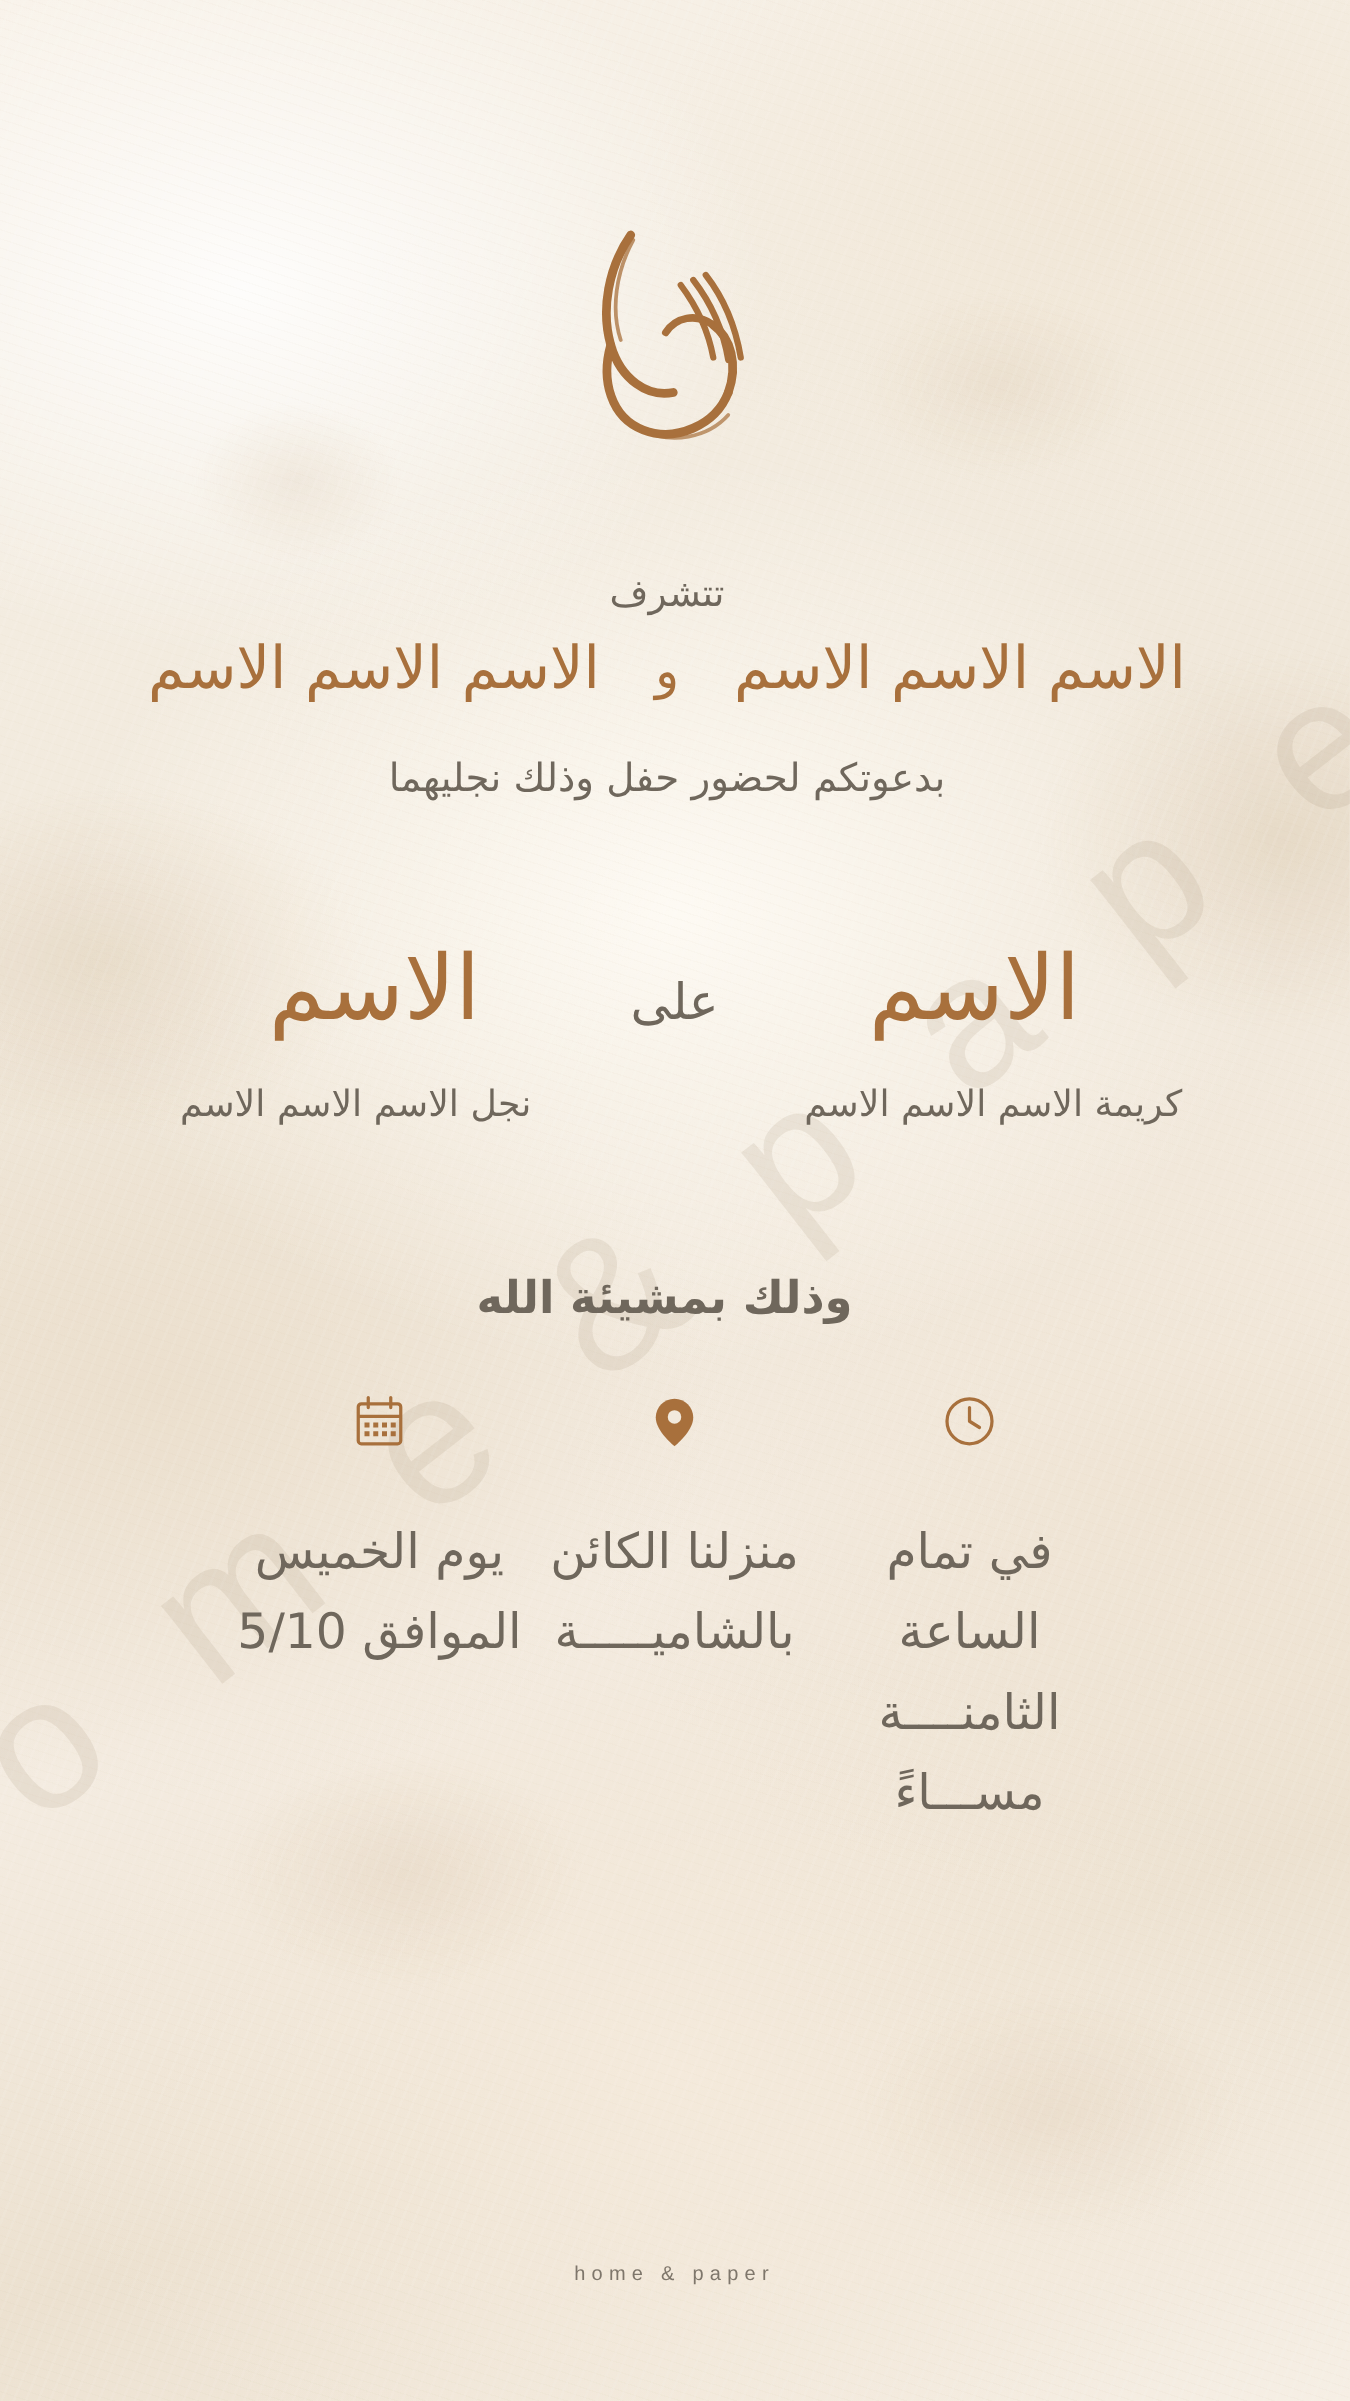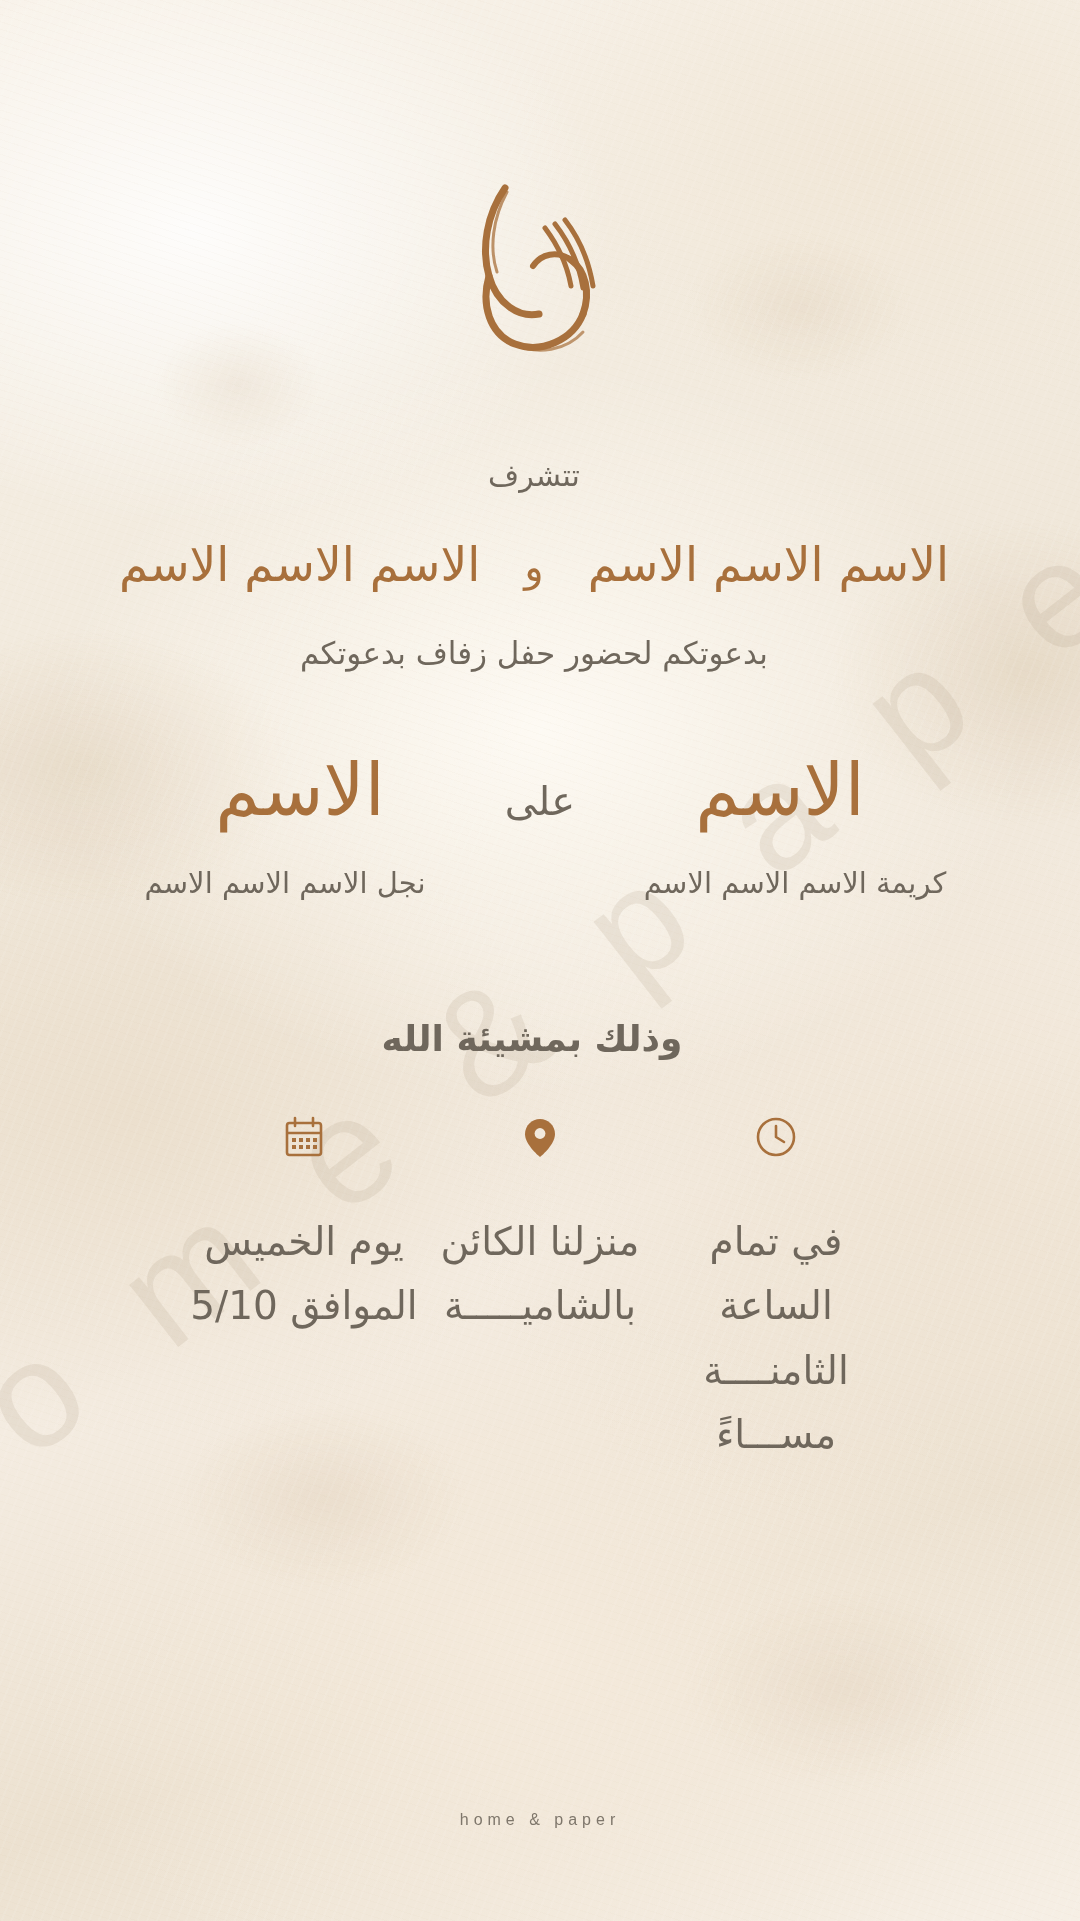--- a/index.html
+++ b/index.html
@@ -103,21 +103,20 @@
     left: 0;
     right: 12px;
   }
   .intro-line {
     font-size: 30px;
     color: #6f675c;
     letter-spacing: 1px;
     line-height: 1.6;
   }
   .parents {
-    margin-top: 30px;
     font-size: 47px;
     color: #a8703c;
     letter-spacing: 1px;
     white-space: nowrap;
     line-height: 1.5;
   }
   .parents .amp {
     display: inline-block;
     margin: 0 44px;
     font-size: 40px;
@@ -249,21 +248,21 @@
           <path d="M70 176 C92 188 122 182 138 164" stroke-width="3" opacity="0.7"></path>
         </g>
       </svg>
     </div>
 
     <div class="intro">
       <div class="intro-line">تتشرف</div>
       <div class="parents">
         <span>الاسم الاسم الاسم</span><span class="amp">و</span><span>الاسم الاسم الاسم</span>
       </div>
-      <div class="invite-line">بدعوتكم لحضور حفل زفاف بدعوتكم</div>
+      <div class="invite-line">بدعوتكم لحضور حفل وذلك نجليهما</div>
     </div>
 
     <div class="couple">
       <div class="couple-names">
         <div class="name-big">الاسم</div>
         <div class="on-word">على</div>
         <div class="name-big">الاسم</div>
       </div>
       <div class="couple-sub">
         <div class="sub-text">كريمة الاسم الاسم الاسم</div>

